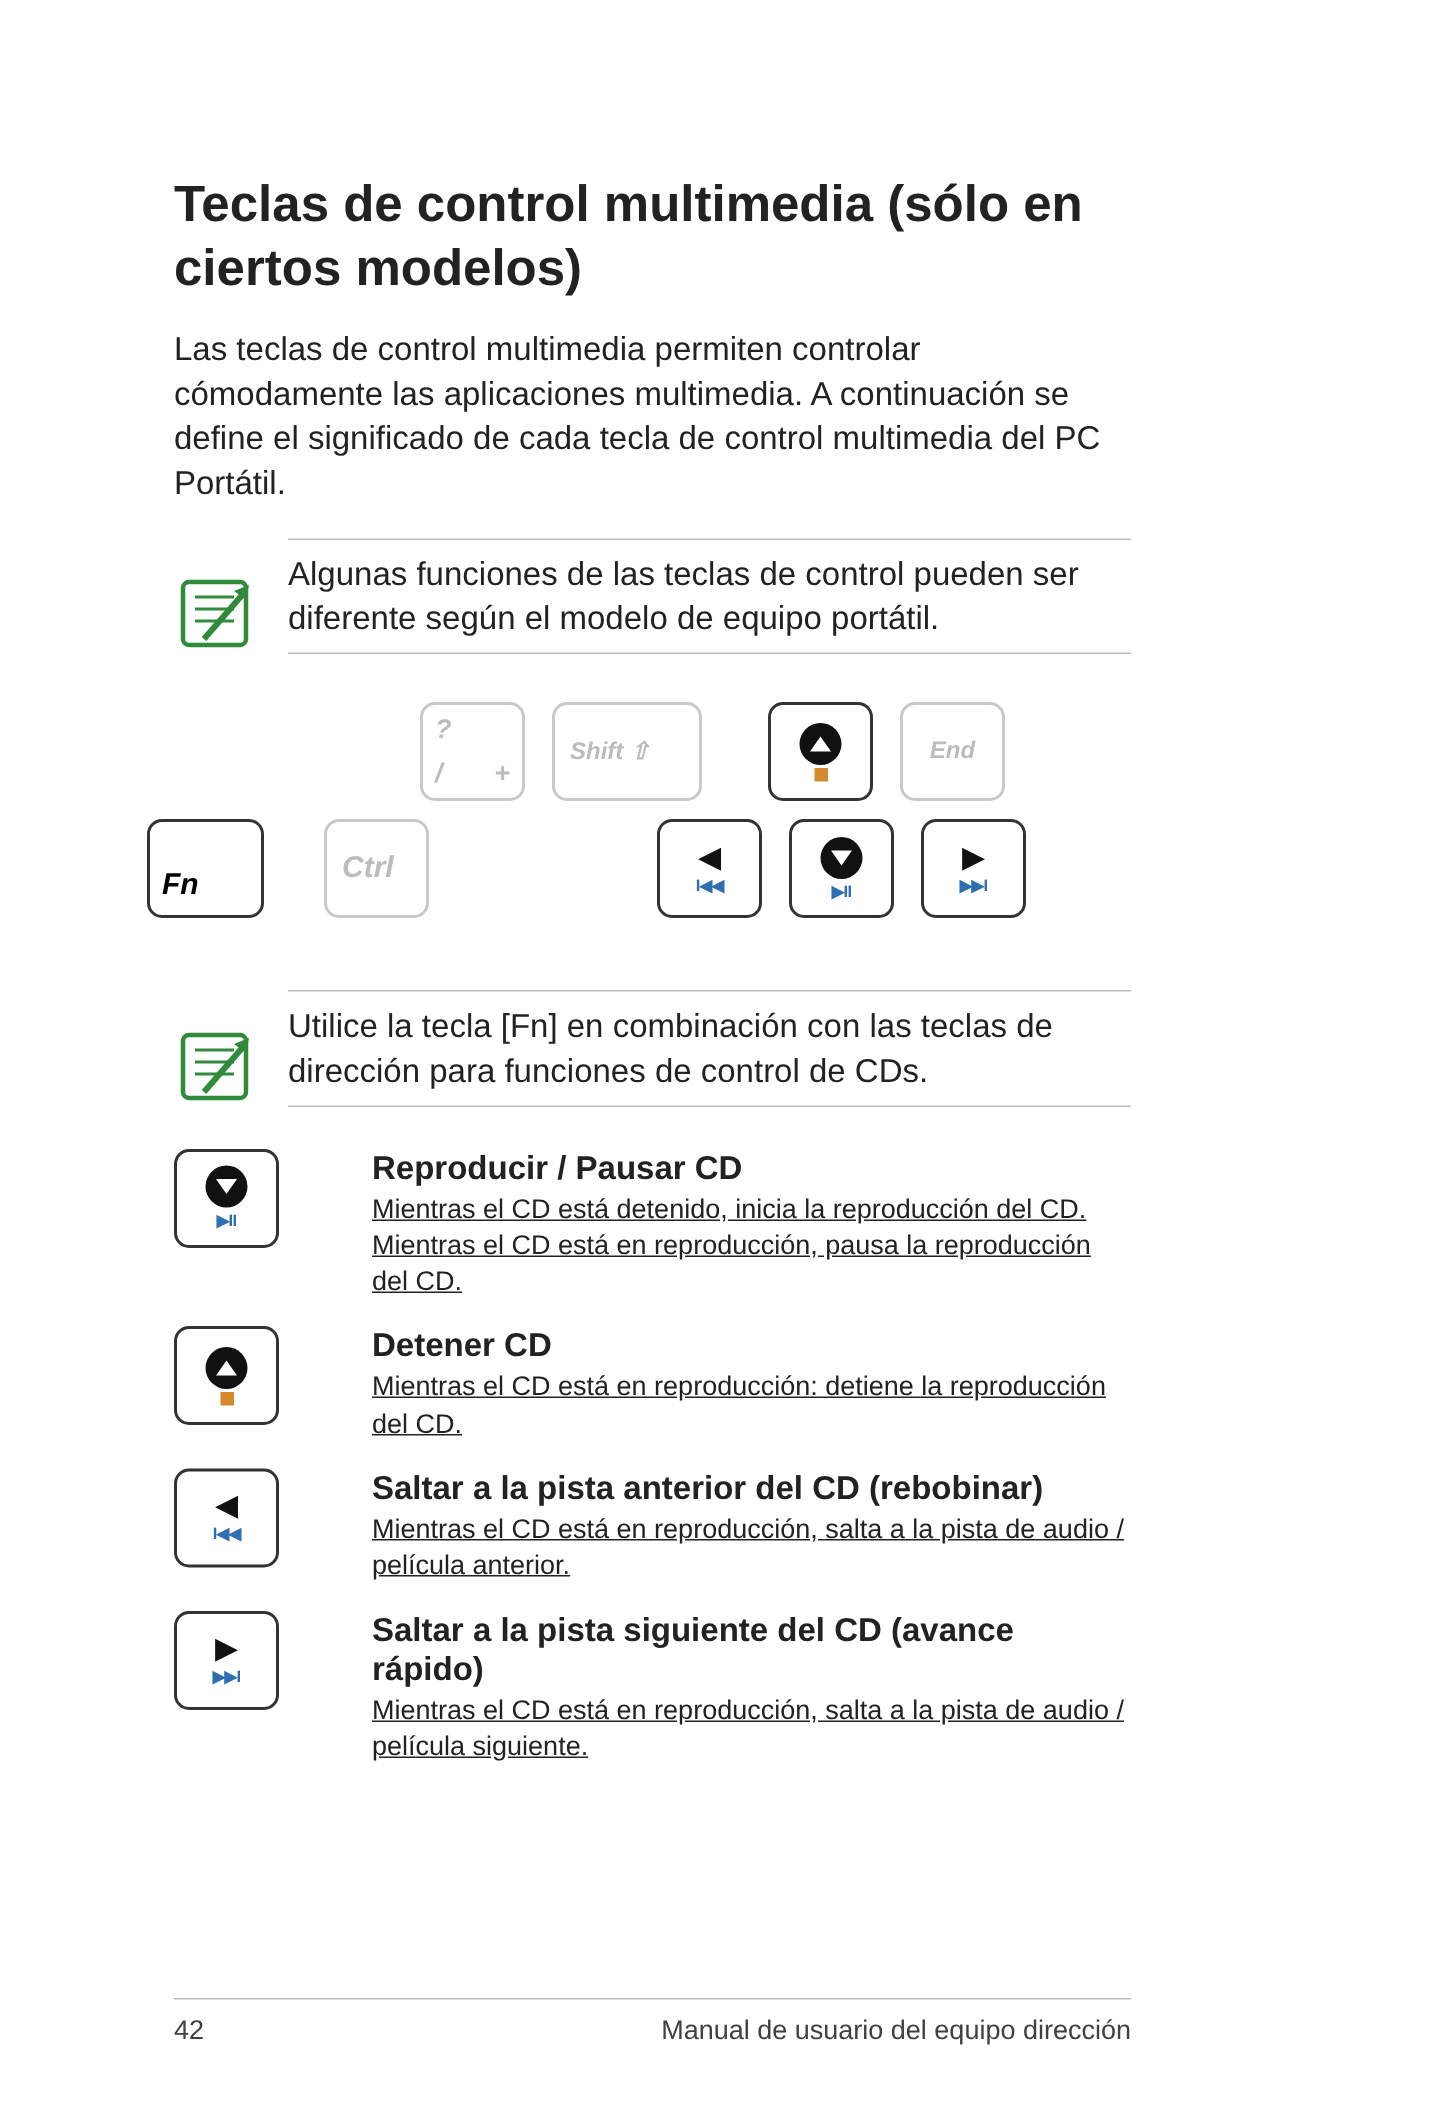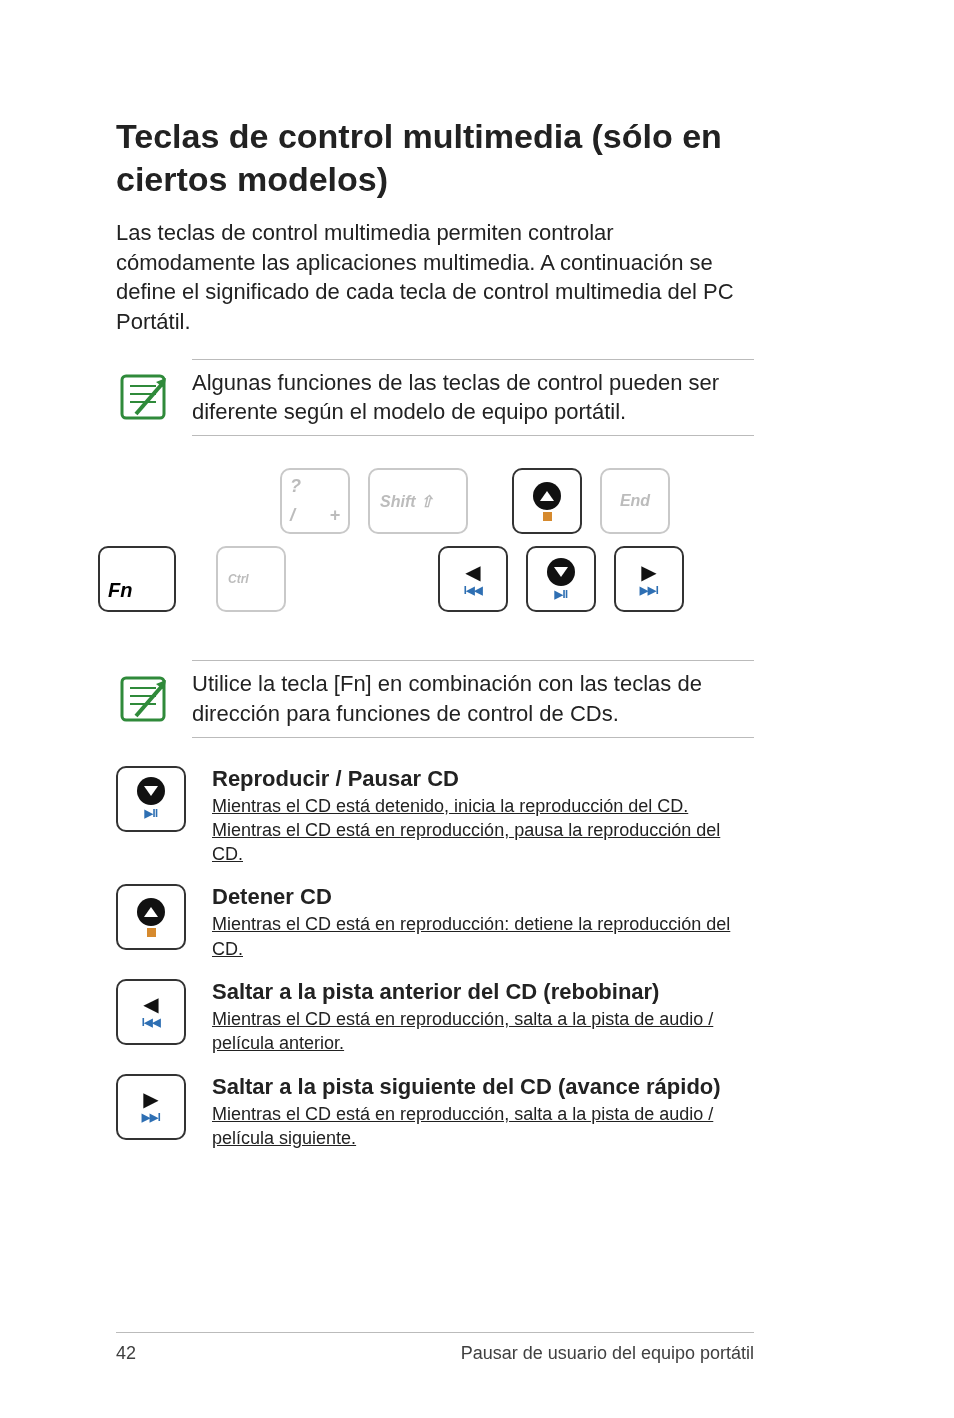--- a/index.html
+++ b/index.html
@@ -16,21 +16,21 @@
     line-height: 1.25;
     margin-bottom: 18px;
   }
   .intro {
     font-size: 22px;
     line-height: 1.35;
     margin-bottom: 22px;
   }
   .note-box {
     display: flex;
-    align-items: center;
+    align-items: flex-end;
     gap: 22px;
     margin-bottom: 28px;
   }
   .note-box .note-rule-wrap {
     flex: 1;
     border-top: 1px solid #bbb;
     border-bottom: 1px solid #bbb;
     padding: 8px 0;
   }
   .note-text {
@@ -66,21 +66,21 @@
 
   
   .func-list { display:flex; flex-direction:column; gap:18px; }
   .func-item { display:flex; align-items:flex-start; gap:26px; }
   .func-key {
     border: 2px solid #333; border-radius: 10px;
     width: 70px; height: 66px;
     flex: 0 0 auto;
     display:flex; flex-direction:column; align-items:center; justify-content:center; gap:2px;
   }
-  .func-body { flex:1; }
+  .func-body { flex:1;margin-left:36px; }
   .func-title { font-weight: 700; font-size: 22px; margin-bottom: 2px; }
   .func-desc { font-size: 18px; line-height: 1.35; text-decoration: underline; }
 
   
   .footer {
     position: absolute;
     left: 116px; right: 116px; bottom: 54px;
     border-top: 1px solid #bbb;
     padding-top: 10px;
     display: flex; justify-content: space-between;
@@ -144,21 +144,21 @@
         <span class="key-label-gray" style="font-size:16px;">End</span>
       </div>
     </div>
 
     <div class="kbd-row" style="margin-left:-86px;">
       <div class="key key-fn">
         <span class="key-label-fn">Fn</span>
       </div>
       <div style="width:4px"></div>
       <div class="key ghost key-small">
-        <span class="key-label-gray key-ml" style="font-size:12px;">Ctrl</span>
+        <span class="key-label-gray key-ml" style="font-size:20px;">Ctrl</span>
       </div>
       <div style="width:116px"></div>
       <div class="key key-small">
         <div class="key-center">
           <span class="arrow-black">◀</span>
           <span class="micro-blue">I◀◀</span>
         </div>
       </div>
       <div class="key key-small">
         <div class="key-center">
@@ -238,16 +238,16 @@
       <div class="func-body">
         <div class="func-title">Saltar a la pista siguiente del CD (avance rápido)</div>
         <div class="func-desc">Mientras el CD está en reproducción, salta a la pista de audio / película siguiente.</div>
       </div>
     </div>
 
   </div>
 
   <div class="footer">
     <span>42</span>
-    <span>Pausar de usuario del equipo portátil</span>
+    <span>Manual de usuario del equipo dirección</span>
   </div>
 
 </div>
 
 </body></html>

